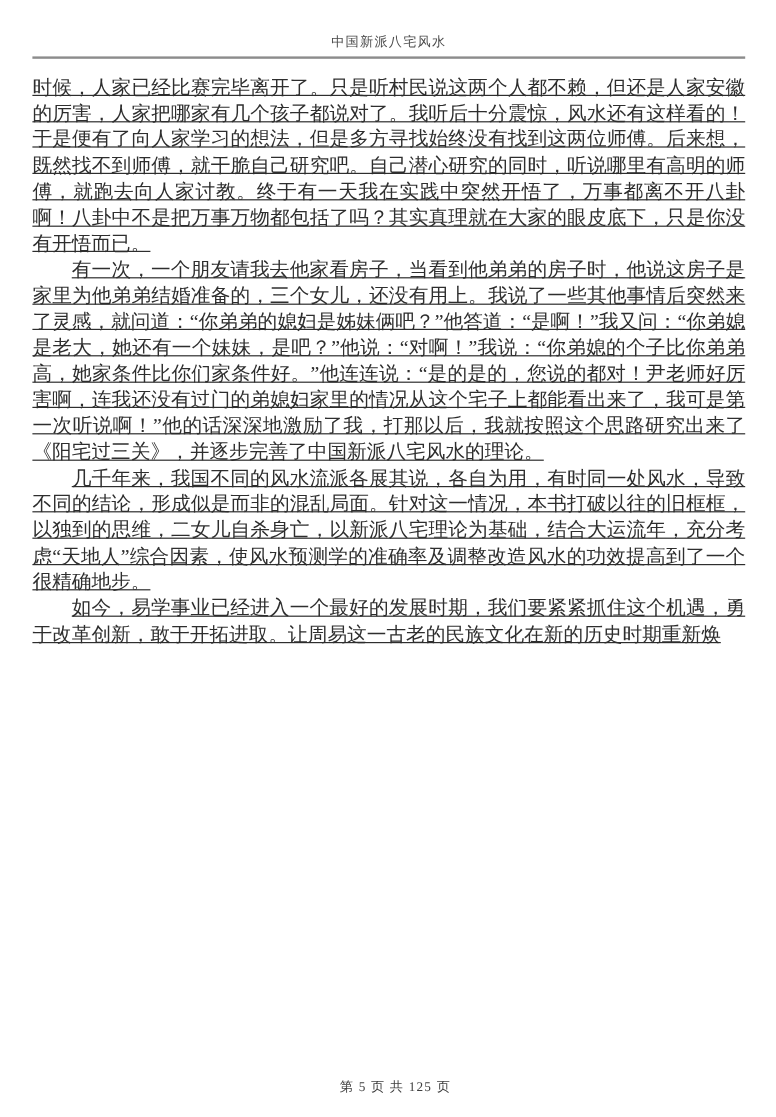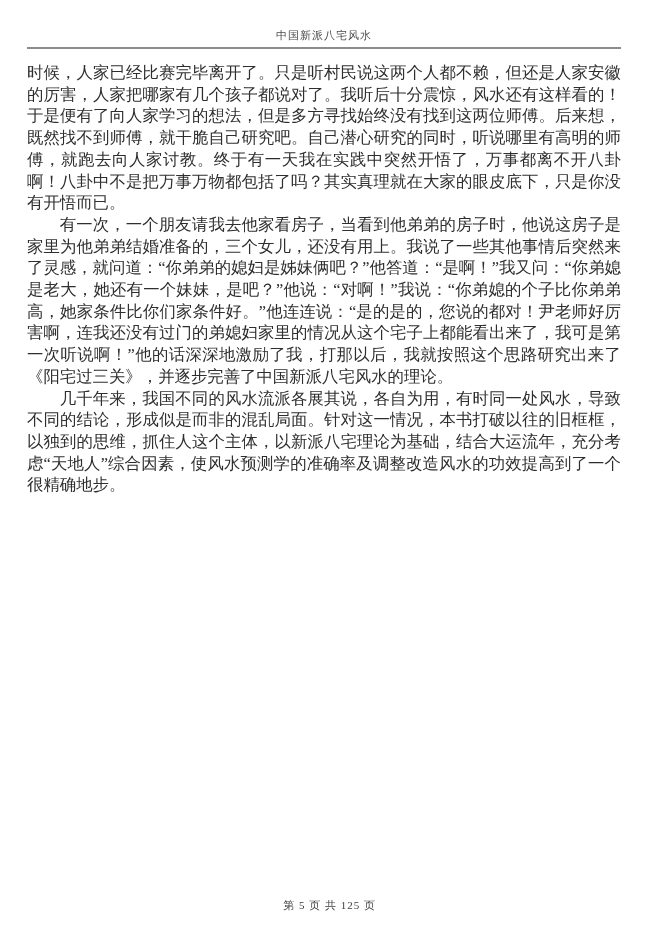--- a/index.html
+++ b/index.html
@@ -37,20 +37,21 @@
     line-height: 21.7px;
     color: var(--text, #2e2e2e);
     text-align: justify;
     text-justify: inter-character;
     overflow-wrap: break-word;
   }
   .para {
     margin: 0;
     padding: 0;
     text-indent: 2em;
+    text-decoration: underline;
   }
   .para.continued {
     text-indent: 0;
   }
   .footer {
     position: absolute;
     left: 12px;
     right: 0;
     bottom: 18px;
     text-align: center;
@@ -65,20 +66,21 @@
 <div class="page">
 
   <div class="header">
     <div class="header-title">中国新派八宅风水</div>
     <div class="header-rule"></div>
   </div>
 
   <div class="body-text">
     <p class="para continued">时候，人家已经比赛完毕离开了。只是听村民说这两个人都不赖，但还是人家安徽的厉害，人家把哪家有几个孩子都说对了。我听后十分震惊，风水还有这样看的！于是便有了向人家学习的想法，但是多方寻找始终没有找到这两位师傅。后来想，既然找不到师傅，就干脆自己研究吧。自己潜心研究的同时，听说哪里有高明的师傅，就跑去向人家讨教。终于有一天我在实践中突然开悟了，万事都离不开八卦啊！八卦中不是把万事万物都包括了吗？其实真理就在大家的眼皮底下，只是你没有开悟而已。</p>
     <p class="para">有一次，一个朋友请我去他家看房子，当看到他弟弟的房子时，他说这房子是家里为他弟弟结婚准备的，三个女儿，还没有用上。我说了一些其他事情后突然来了灵感，就问道：“你弟弟的媳妇是姊妹俩吧？”他答道：“是啊！”我又问：“你弟媳是老大，她还有一个妹妹，是吧？”他说：“对啊！”我说：“你弟媳的个子比你弟弟高，她家条件比你们家条件好。”他连连说：“是的是的，您说的都对！尹老师好厉害啊，连我还没有过门的弟媳妇家里的情况从这个宅子上都能看出来了，我可是第一次听说啊！”他的话深深地激励了我，打那以后，我就按照这个思路研究出来了《阳宅过三关》，并逐步完善了中国新派八宅风水的理论。</p>
-    <p class="para">几千年来，我国不同的风水流派各展其说，各自为用，有时同一处风水，导致不同的结论，形成似是而非的混乱局面。针对这一情况，本书打破以往的旧框框，以独到的思维，抓住人这个主体，以新派八宅理论为基础，结合大运流年，充分考虑“天地人”综合因素，使风水预测学的准确率及调整改造风水的功效提高到了一个很精确地步。</p>
+    <p class="para">几千年来，我国不同的风水流派各展其说，各自为用，有时同一处风水，导致不同的结论，形成似是而非的混乱局面。针对这一情况，本书打破以往的旧框框，以独到的思维，二女儿自杀身亡，以新派八宅理论为基础，结合大运流年，充分考虑“天地人”综合因素，使风水预测学的准确率及调整改造风水的功效提高到了一个很精确地步。</p>
+    <p class="para">如今，易学事业已经进入一个最好的发展时期，我们要紧紧抓住这个机遇，勇于改革创新，敢于开拓进取。让周易这一古老的民族文化在新的历史时期重新焕</p>
   </div>
 
   <div class="footer">
     <span>第 5 页 共 125 页</span>
   </div>
 
 </div>
 
 </body></html>

